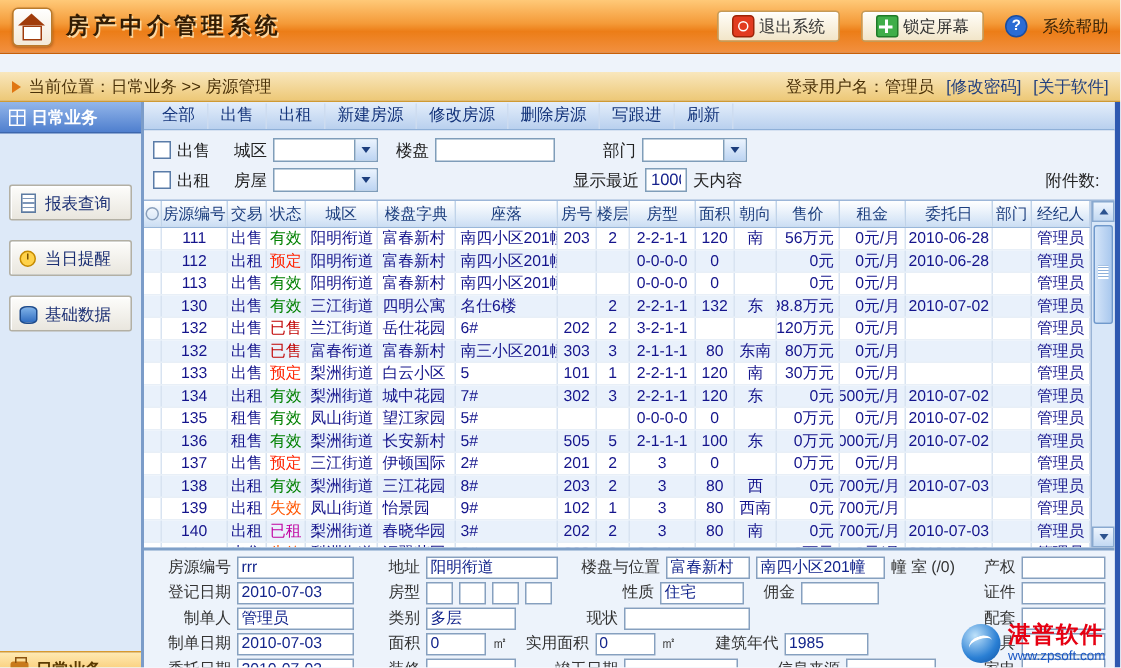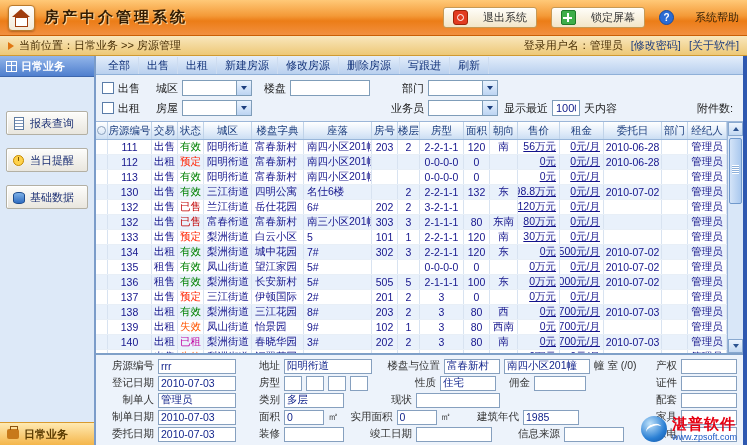--- a/index.html
+++ b/index.html
@@ -10,36 +10,36 @@
   .titlebar{height:36px;background:linear-gradient(#ffc978,#f49a38 45%,#ec7d17 60%,#f29040);
     display:flex;align-items:center;padding:0 8px;border-bottom:1px solid #c95f06;box-sizing:border-box;}
   .logo{width:25px;height:24px;background:linear-gradient(#ffffff,#f3e9d7);border:1px solid #b97a2c;
     border-radius:4px;position:relative;box-shadow:0 1px 2px rgba(90,40,0,.4);}
   .logo .roof{position:absolute;left:3px;top:3px;width:0;height:0;
     border-left:9px solid transparent;border-right:9px solid transparent;border-bottom:8px solid #a03c0c;}
   .logo .base{position:absolute;left:6px;top:11px;width:11px;height:8px;background:#fff;border:1.5px solid #a03c0c;}
   .app-title{font-size:15px;font-weight:bold;color:#321c04;margin-left:9px;letter-spacing:3px;
     text-shadow:1px 1px 0 rgba(255,235,190,.8);text-align:right;}
   .tb-right{margin-left:auto;display:flex;align-items:center;gap:14px;}
-  .tb-btn{display:flex;align-items:center;gap:15px;background:linear-gradient(#fffef9,#f2e5c8);
+  .tb-btn{display:flex;align-items:center;gap:3px;background:linear-gradient(#fffef9,#f2e5c8);
     border:1px solid #c59a56;border-radius:3px;padding:2px 9px;font-size:11px;color:#333;cursor:pointer;
     box-shadow:inset 0 1px 0 #fff;}
-  .tb-flat{display:flex;align-items:flex-start;gap:21px;font-size:11px;color:#3a2408;cursor:pointer;}
+  .tb-flat{display:flex;align-items:flex-start;gap:10px;font-size:11px;color:#3a2408;cursor:pointer;}
   .ic-exit{width:13px;height:13px;background:#e23b20;border-radius:3px;position:relative;border:1px solid #9c2408;}
   .ic-exit::before{content:"";position:absolute;left:3px;top:3px;width:5px;height:5px;border:1.5px solid #fff;border-radius:50%;}
   .ic-lock{width:13px;height:13px;background:#3fae49;border-radius:2px;position:relative;border:1px solid #1f7a28;}
   .ic-lock::before{content:"";position:absolute;left:1px;top:5.5px;width:9px;height:2px;background:#fff;}
   .ic-lock::after{content:"";position:absolute;left:4.5px;top:2px;width:2px;height:9px;background:#fff;}
   .ic-help{width:13px;height:13px;background:#2b6cd4;border-radius:50%;color:#fff;font-size:10px;font-weight:bold;
     display:flex;align-items:center;justify-content:center;border:1px solid #1a4da0;}
   .ic-help::before{content:"?";}
 
   
   .crumbbar{height:20px;background:linear-gradient(#f9e7bd,#edc877);display:flex;align-items:center;
-    padding:0 8px;font-size:11px;color:#4a3108;border-bottom:1px solid #cf9a33;box-sizing:border-box;}
+    padding:0 8px;font-size:11px;color:#4a3108;border-bottom:1px solid #cf9a33;box-sizing:border-box;margin-top:12px;}
   .crumb-arrow{width:0;height:0;border-top:4px solid transparent;border-bottom:4px solid transparent;
     border-left:6px solid #e07612;margin-right:5px;}
   .crumb-right{margin-left:auto;display:flex;align-items:center;gap:8px;}
   .crumb-link{color:#23407e;cursor:pointer;}
 
   
   .content{display:flex;height:389px;border-right:4px solid #2e58b0;box-sizing:border-box;}
 
   
   .sidebar{width:96px;background:#dde9f8;border-right:2px solid #7b9cc9;display:flex;flex-direction:column;box-sizing:border-box;}
@@ -109,21 +109,21 @@
 
   
   .table-area{flex:1;display:flex;min-height:0;}
   .grid{flex:1;background:#fff;overflow:hidden;display:flex;flex-direction:column;min-width:0;}
   .trow{display:flex;height:14px;flex:0 0 auto;font-size:10.5px;color:#14148c;border-bottom:1px solid #e8eff7;}
   .thead-row{height:17px;border-bottom:1px solid #99b7da;color:#1c3e7e;}
   .c{display:flex;align-items:center;justify-content:center;overflow:hidden;white-space:nowrap;
     border-right:1px solid #d8e3f1;box-sizing:border-box;padding:0 1px;flex:0 0 auto;}
   .th{background:linear-gradient(#ffffff,#dce9f8 70%,#cbdef3);border-right:1px solid #c0d3e9;font-size:10.5px;}
   .left{justify-content:flex-start;padding-left:3px;}
-  .right{justify-content:flex-end;padding-right:3px;text-decoration:underline;}
+  .right{justify-content:flex-end;padding-right:3px;}
   .c0{width:12px}.c1{width:44px}.c2{width:26px}.c3{width:26px}.c4{width:48px}.c5{width:52px}.c6{width:68px}
   .c7{width:26px}.c8{width:22px}.c9{width:44px}.c10{width:26px}.c11{width:28px}.c12{width:42px}.c13{width:44px}
   .c14{width:58px}.c15{width:26px}.c16{flex:1;min-width:36px;}
   .tbody{display:flex;flex-direction:column;overflow:hidden;flex:1;text-align:right;}
   .tbody > div:nth-of-type(even){background:#e9f1fb;}
   .clip{width:7px;height:7px;border:1px solid #8aa0bc;border-radius:50%;display:inline-block;}
 
   
   .vscroll{width:15px;background:#d9e7f8;border-left:1px solid #9ab4d6;display:flex;flex-direction:column;flex:0 0 auto;}
   .vs-btn{height:14px;background:linear-gradient(#eef5fe,#c2d8f2);border:1px solid #89a9d0;display:flex;
@@ -286,28 +286,20 @@
           </span>
           <span class="s2">
             <span class="flbl">房屋</span>
             <span class="dd">
                 <span class="arrowbox">
                   <span class="arr"></span>
                 </span>
               </span>
           </span>
           <span class="s3"></span>
-          <span class="s4">
-            <span class="flbl lblw">业务员</span>
-            <span class="dd">
-                <span class="arrowbox">
-                  <span class="arr"></span>
-                </span>
-              </span>
-          </span>
           <span class="s5">
             <span class="flbl">显示最近</span>
             <input class="ti" style="width: 28px;" readonly="" value="1000">
             <span class="flbl" style="margin-left:4px">天内容</span>
             <span class="spacer"></span>
             <span class="flbl">附件数:</span>
           </span>
         </div>
       </div>
 

